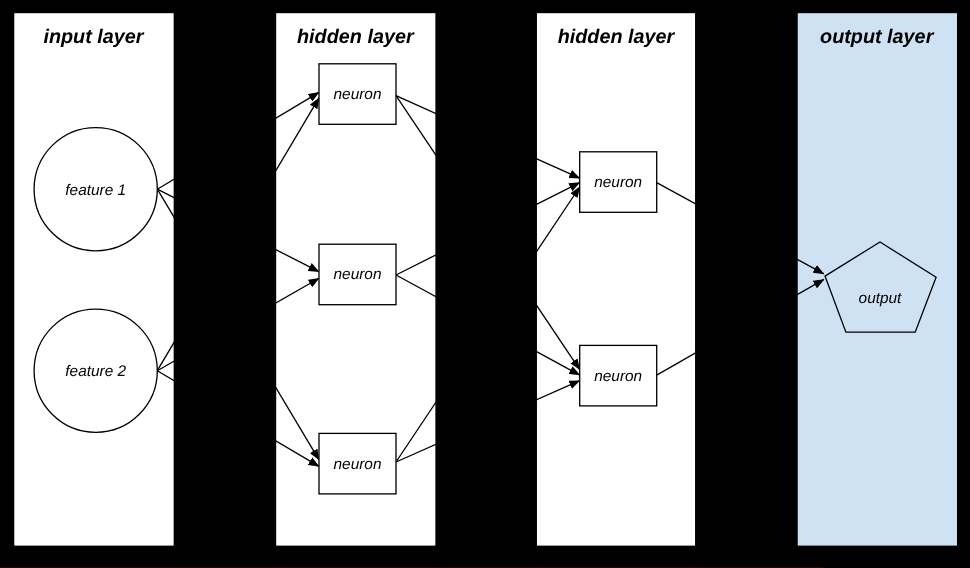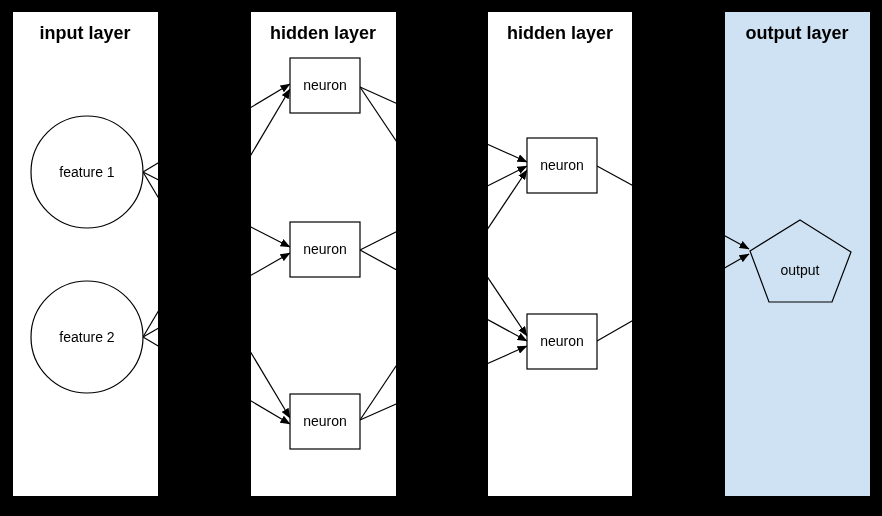--- a/index.html
+++ b/index.html
@@ -1,19 +1,20 @@
 <!DOCTYPE html>
 <html><head>
 <meta charset="utf-8">
 <style>
   html, body { margin: 0; padding: 0; background: #000; }
   .stage {
     width: 748px; height: 516px; position: relative;
     font-family: "Liberation Sans", sans-serif;
     background: #b91c1c;
+    font-style: italic;
   }
   svg { display: block; }
   text { fill: #000; }
   .panel-title { font-size: 18px; font-weight: bold; }
   .node-label  { font-size: 14px; }
 </style>
 </head>
 <body>
 
 <div class="stage">

